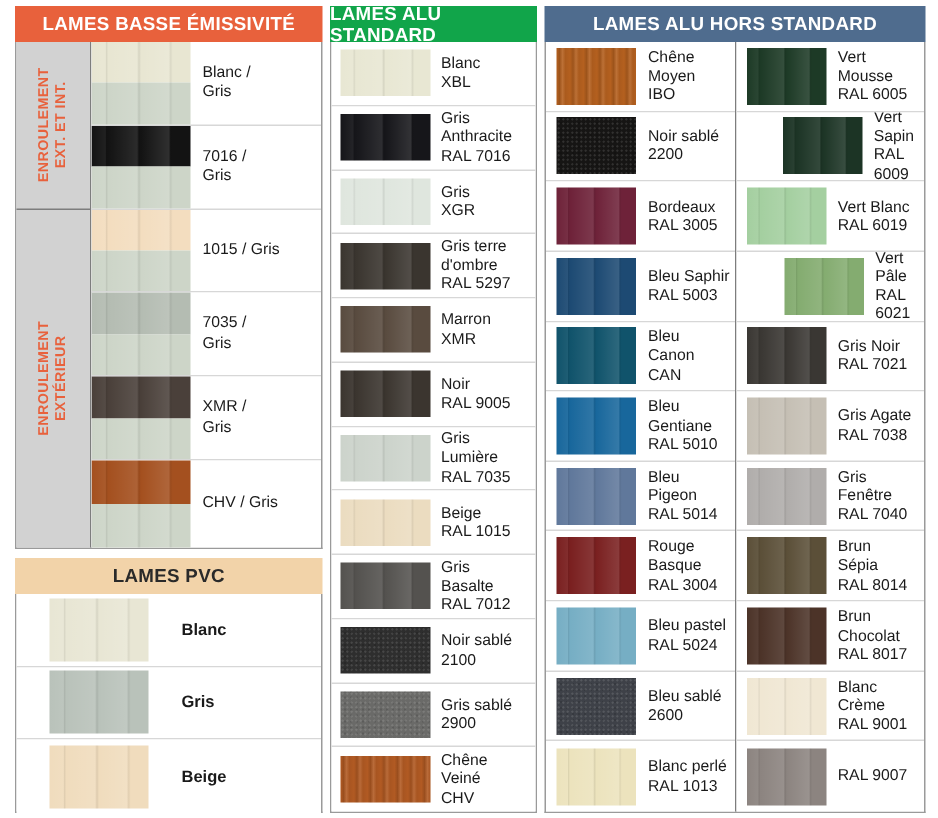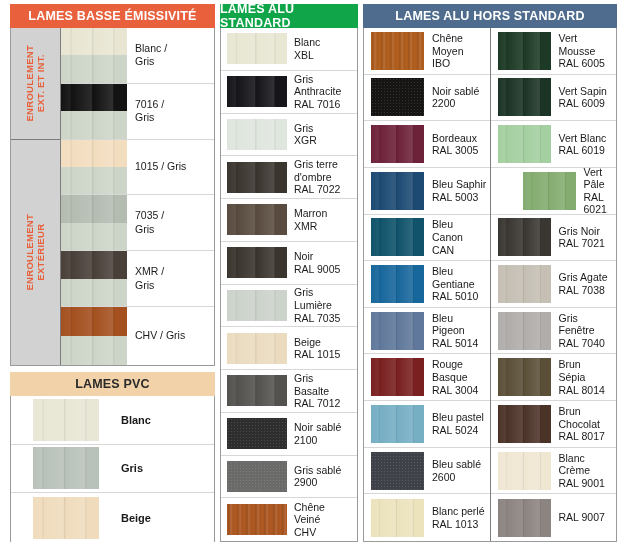--- a/index.html
+++ b/index.html
@@ -320,21 +320,21 @@
         </div>
         <div class="prow alu" style="height: 42.8333px;">
           <span class="sw-wrap">
             <span class="sw1" style="background:#3a352f">
               <span class="grain"></span>
             </span>
           </span>
           <span class="lbl">
             <div>Gris terre</div>
             <div>d'ombre</div>
-            <div>RAL 7022</div>
+            <div>RAL 5297</div>
           </span>
         </div>
         <div class="prow alu" style="height: 42.8333px;">
           <span class="sw-wrap">
             <span class="sw1" style="background:#594b3f">
               <span class="grain"></span>
             </span>
           </span>
           <span class="lbl">
             <div>Marron</div>
@@ -560,21 +560,21 @@
               <span class="sw1" style="background:#1d3a26">
                 <span class="grain"></span>
               </span>
             </span>
             <span class="lbl">
               <div>Vert</div>
               <div>Mousse</div>
               <div>RAL 6005</div>
             </span>
           </div>
-          <div class="prow hs" style="height: 46.7273px;">
+          <div class="prow hs" style="height: 46.7273px; padding-left: 24px;">
             <span class="sw-wrap">
               <span class="sw1" style="background:#1c3425">
                 <span class="grain"></span>
               </span>
             </span>
             <span class="lbl">
               <div>Vert Sapin</div>
               <div>RAL 6009</div>
             </span>
           </div>

